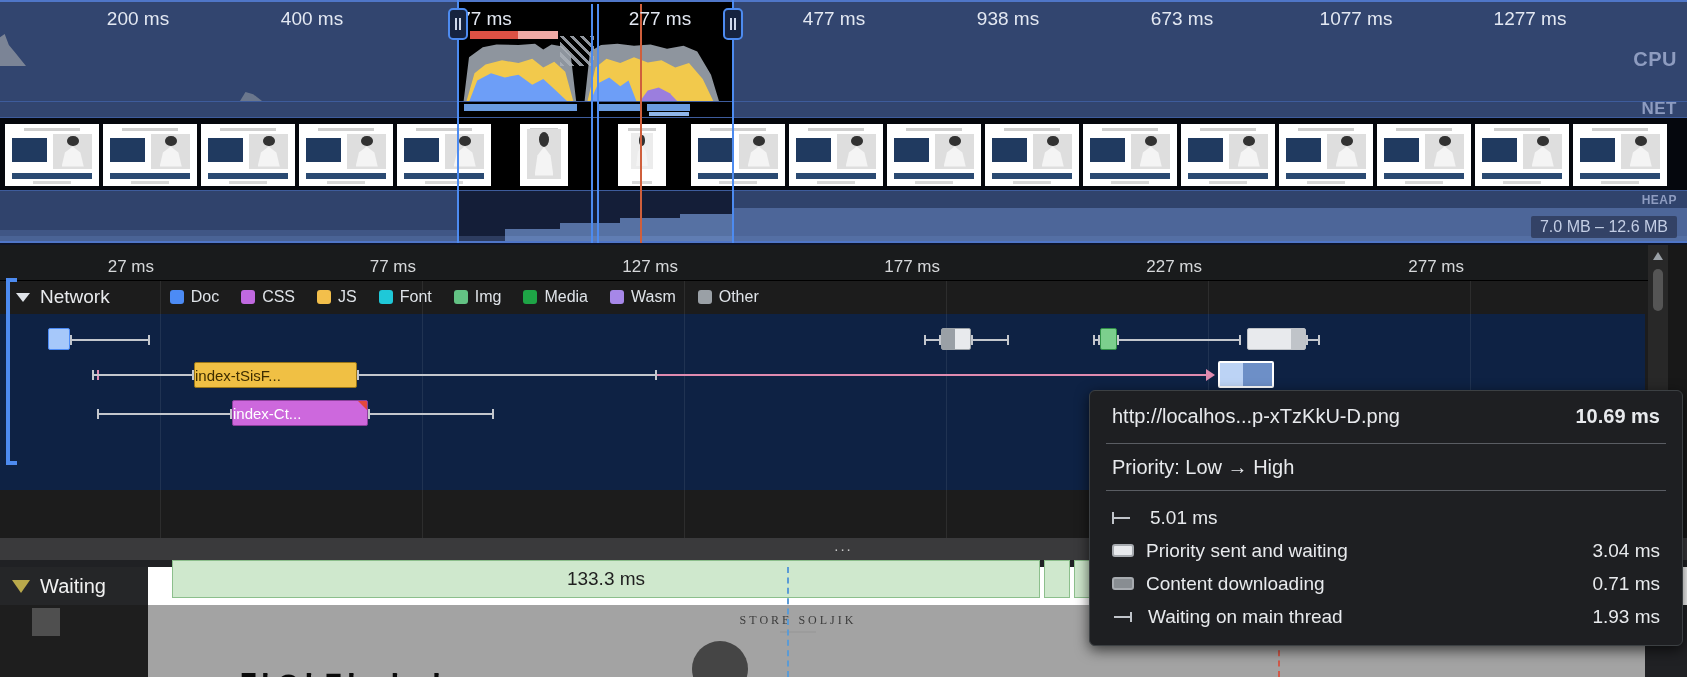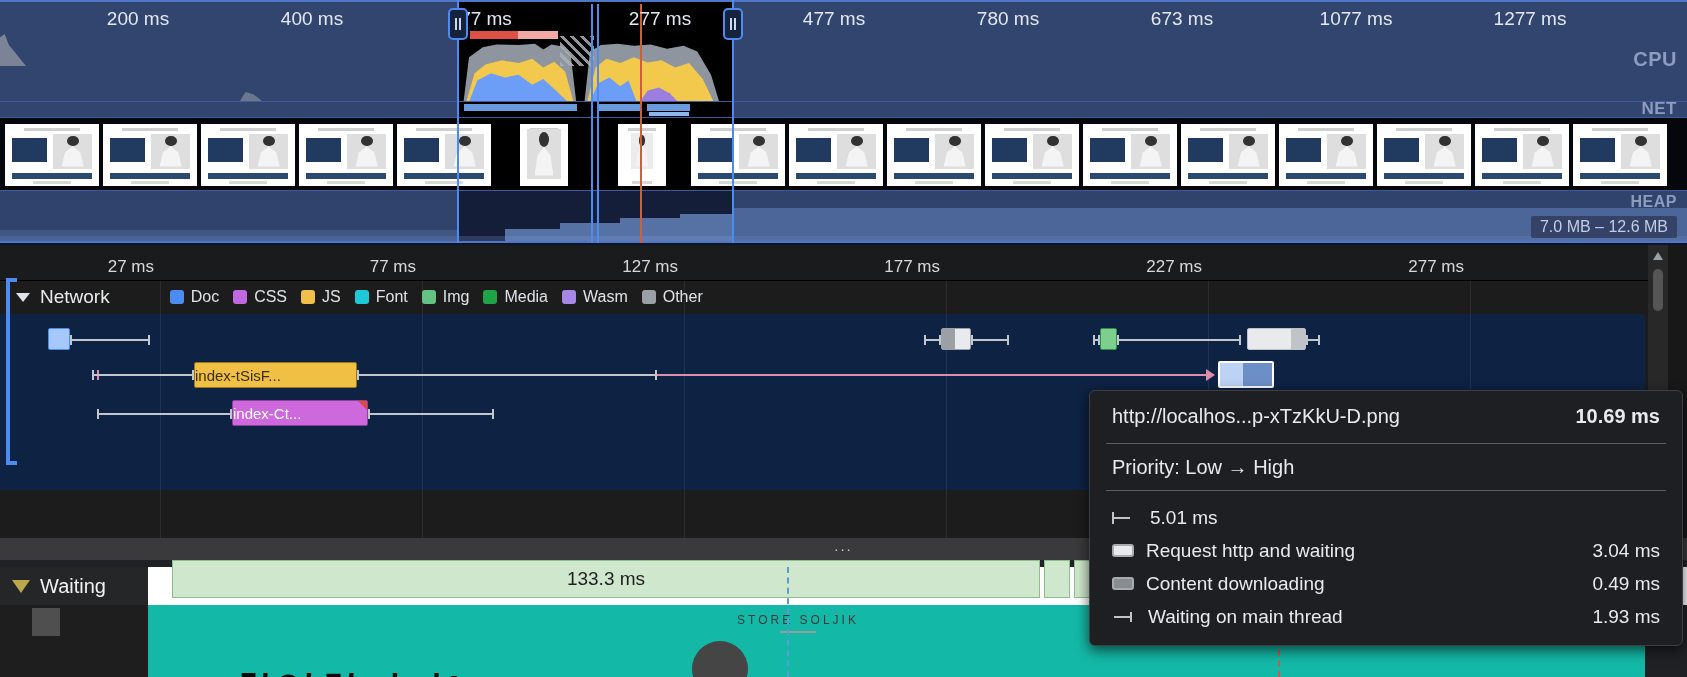--- a/index.html
+++ b/index.html
@@ -100,21 +100,21 @@
 
   
   #frames{position:absolute;left:0;top:560px;width:1687px;height:117px;background:#202124;overflow:hidden;}
   #f-left{position:absolute;left:0;top:7px;width:148px;height:38px;background:#252628;z-index:3;display:flex;align-items:center;}
   .warn-tri{width:0;height:0;border-left:9px solid transparent;border-right:9px solid transparent;
             border-top:13px solid #b9a94b;margin:0 10px 0 12px;}
   #f-title{color:#f1f1f1;font-size:20px;}
   #f-strip{position:absolute;left:148px;top:7px;width:1539px;height:38px;background:#fff;}
   .f-seg{position:absolute;top:0;height:38px;background:#cfe8cd;border:1px solid #8cbf8c;box-sizing:border-box;
          display:flex;align-items:center;justify-content:center;color:#1f1f1f;font-size:19px;}
-  #f-page{position:absolute;left:148px;top:45px;width:1497px;height:72px;background:#14b8a6;}
+  #f-page{position:absolute;left:148px;top:45px;width:1497px;height:72px;background:#a3a3a3;font-family:Liberation Serif, serif;}
   #f-leftcol{position:absolute;left:0;top:45px;width:148px;height:72px;background:#1e1e1e;}
   #f-square{position:absolute;left:32px;top:48px;width:28px;height:28px;background:#4f4f4f;z-index:4;}
   #store-title{position:absolute;left:500px;top:8px;width:300px;text-align:center;color:#3c3c3c;
                font-size:12px;letter-spacing:3px;}
   #store-sub{position:absolute;left:632px;top:26px;width:36px;height:2px;background:#9c9c9c;}
   #avatar{position:absolute;left:544px;top:36px;width:56px;height:56px;border-radius:50%;background:#454545;}
   #greeting{position:absolute;left:84px;top:58px;color:#0a0a0a;font-size:42px;font-weight:800;letter-spacing:1px;}
   .dash{position:absolute;top:7px;height:110px;width:0;border-left:2px dashed #5b9bd5;z-index:5;}
 
   
@@ -324,41 +324,41 @@
         </div>
     </div>
 
     <div>
 
     <span class="ov-tick" style="left: 78px;">200 ms</span>
         <span class="ov-tick" style="left: 252px;">400 ms</span>
         <span class="ov-tick" style="left: 426px;">77 ms</span>
         <span class="ov-tick" style="left: 600px;">277 ms</span>
         <span class="ov-tick" style="left: 774px;">477 ms</span>
-        <span class="ov-tick" style="left: 948px;">780 ms</span>
+        <span class="ov-tick" style="left: 948px;">938 ms</span>
         <span class="ov-tick" style="left: 1122px;">673 ms</span>
         <span class="ov-tick" style="left: 1296px;">1077 ms</span>
         <span class="ov-tick" style="left: 1470px;">1277 ms</span>
       </div>
 
     <div>
 
     <div class="marker" style="left: 591px; width: 2px; background: rgb(77, 139, 240);"></div>
         <div class="marker" style="left: 597px; width: 2px; background: rgb(77, 139, 240);"></div>
         <div class="marker" style="left: 640px; width: 2px; background: rgb(207, 95, 60);"></div>
       </div>
 
     <div class="sel-line" style="left:457px;"></div>
     <div class="sel-line" style="left:732px;"></div>
     <div class="handle" style="left:448px;"></div>
     <div class="handle" style="left:723px;"></div>
 
     <span class="side-label" style="top:48px;font-size:20px;">CPU</span>
     <span class="side-label" style="top:99px;font-size:17px;">NET</span>
-    <span class="side-label" style="top:193px;font-size:16px;">HEAP</span>
+    <span class="side-label" style="top:193px;font-size:12px;">HEAP</span>
     <span id="heap-badge">7.0 MB – 12.6 MB</span>
   </section>
 
   <section id="main">
     <div id="navy"></div>
 
     <div>
 
     <div class="gridline" style="left: 160px;"></div>
         <div class="gridline" style="left: 422px;"></div>
@@ -377,21 +377,21 @@
           <span class="m-tick" style="left: 850px;">177 ms</span>
           <span class="m-tick" style="left: 1112px;">227 ms</span>
           <span class="m-tick" style="left: 1374px;">277 ms</span>
         </div>
     </div>
 
     <div id="net-header">
       <span class="tri-down"></span>
       <span id="net-title">Network</span>
       <div id="legend">
-        <div style="display:flex;gap:14px;">
+        <div style="display:flex;gap:22px;">
 
         <span class="lg-item">
               <i style="background: rgb(76, 139, 245);"></i>
               <em>Doc</em>
             </span>
             <span class="lg-item">
               <i style="background: rgb(192, 105, 224);"></i>
               <em>CSS</em>
             </span>
             <span class="lg-item">
@@ -521,27 +521,27 @@
     <div id="tt-priority">Priority: Low  →  High</div>
     <div class="tt-hr"></div>
     <div>
 
     <div class="tt-row">
           <span class="ic ic-queue"></span>
           <span class="tt-val">5.01 ms</span>
         </div>
         <div class="tt-row">
           <span class="ic ic-req"></span>
-          <span class="tt-label">Request http and waiting</span>
+          <span class="tt-label">Priority sent and waiting</span>
           <span class="tt-val">3.04 ms</span>
         </div>
         <div class="tt-row">
           <span class="ic ic-dl"></span>
           <span class="tt-label">Content downloading</span>
-          <span class="tt-val">0.49 ms</span>
+          <span class="tt-val">0.71 ms</span>
         </div>
         <div class="tt-row">
           <span class="ic ic-wait"></span>
           <span class="tt-label">Waiting on main thread</span>
           <span class="tt-val">1.93 ms</span>
         </div>
       </div>
   </div>
 
 </div>

